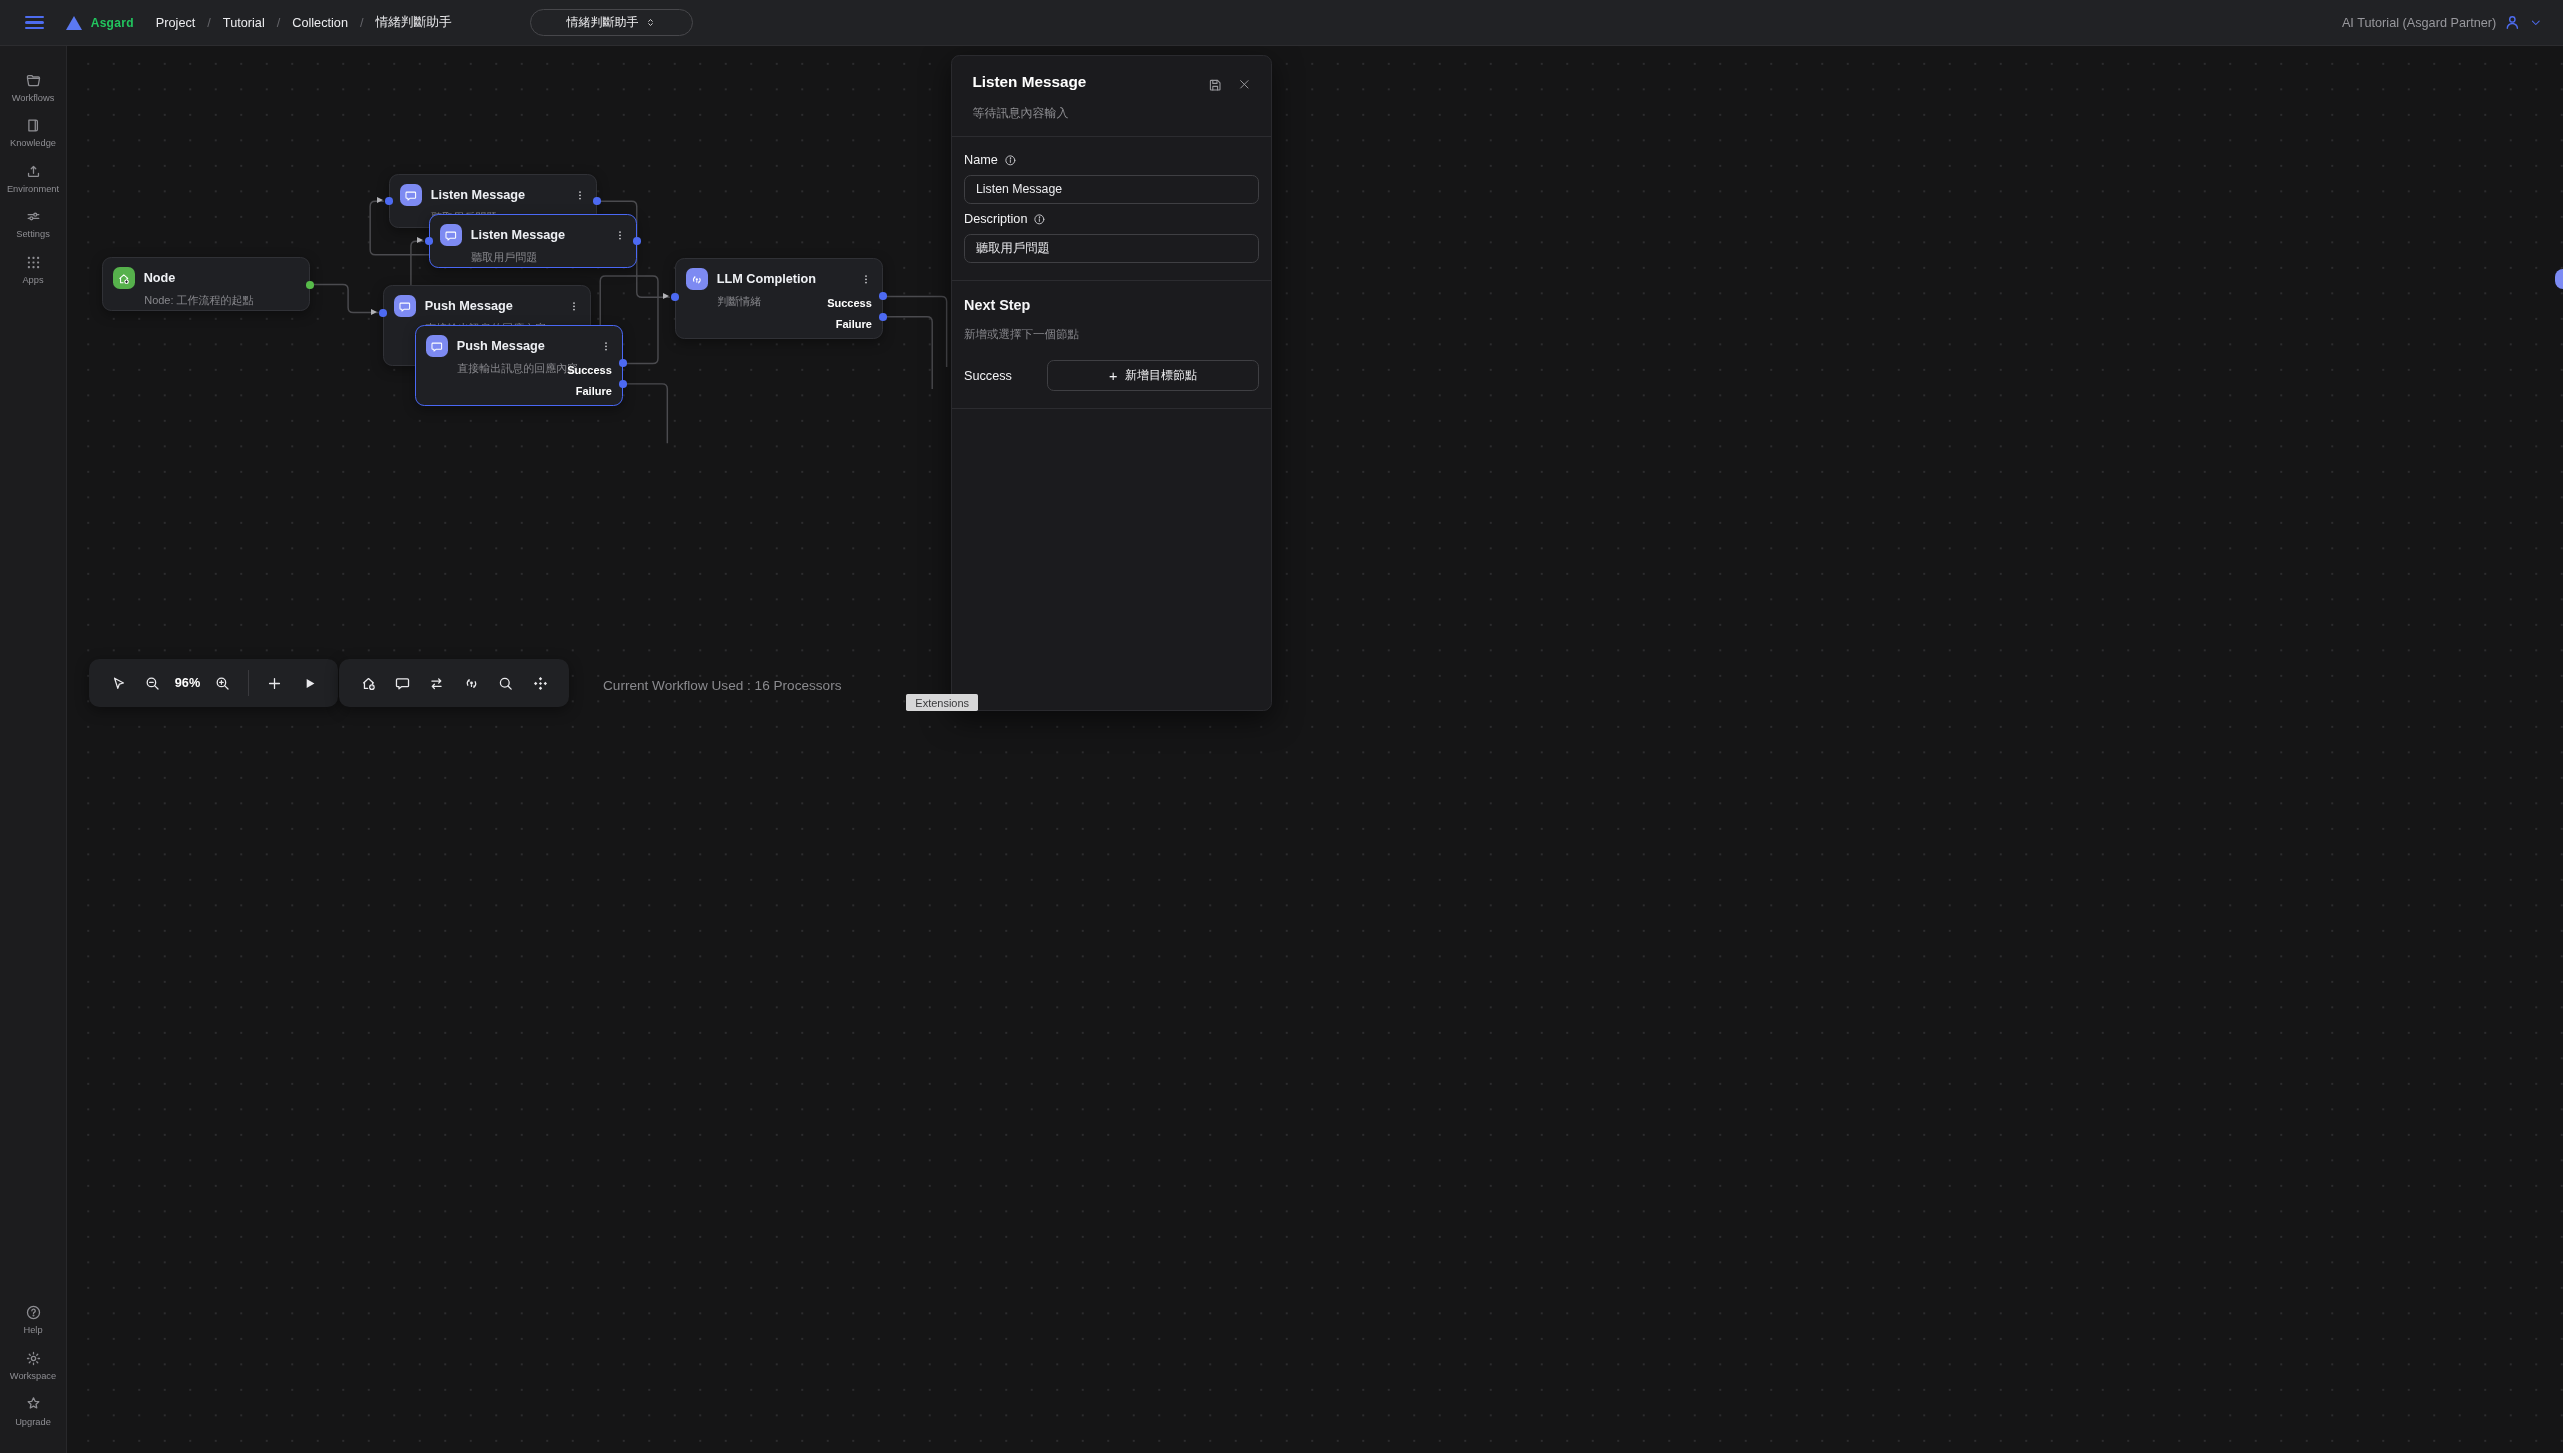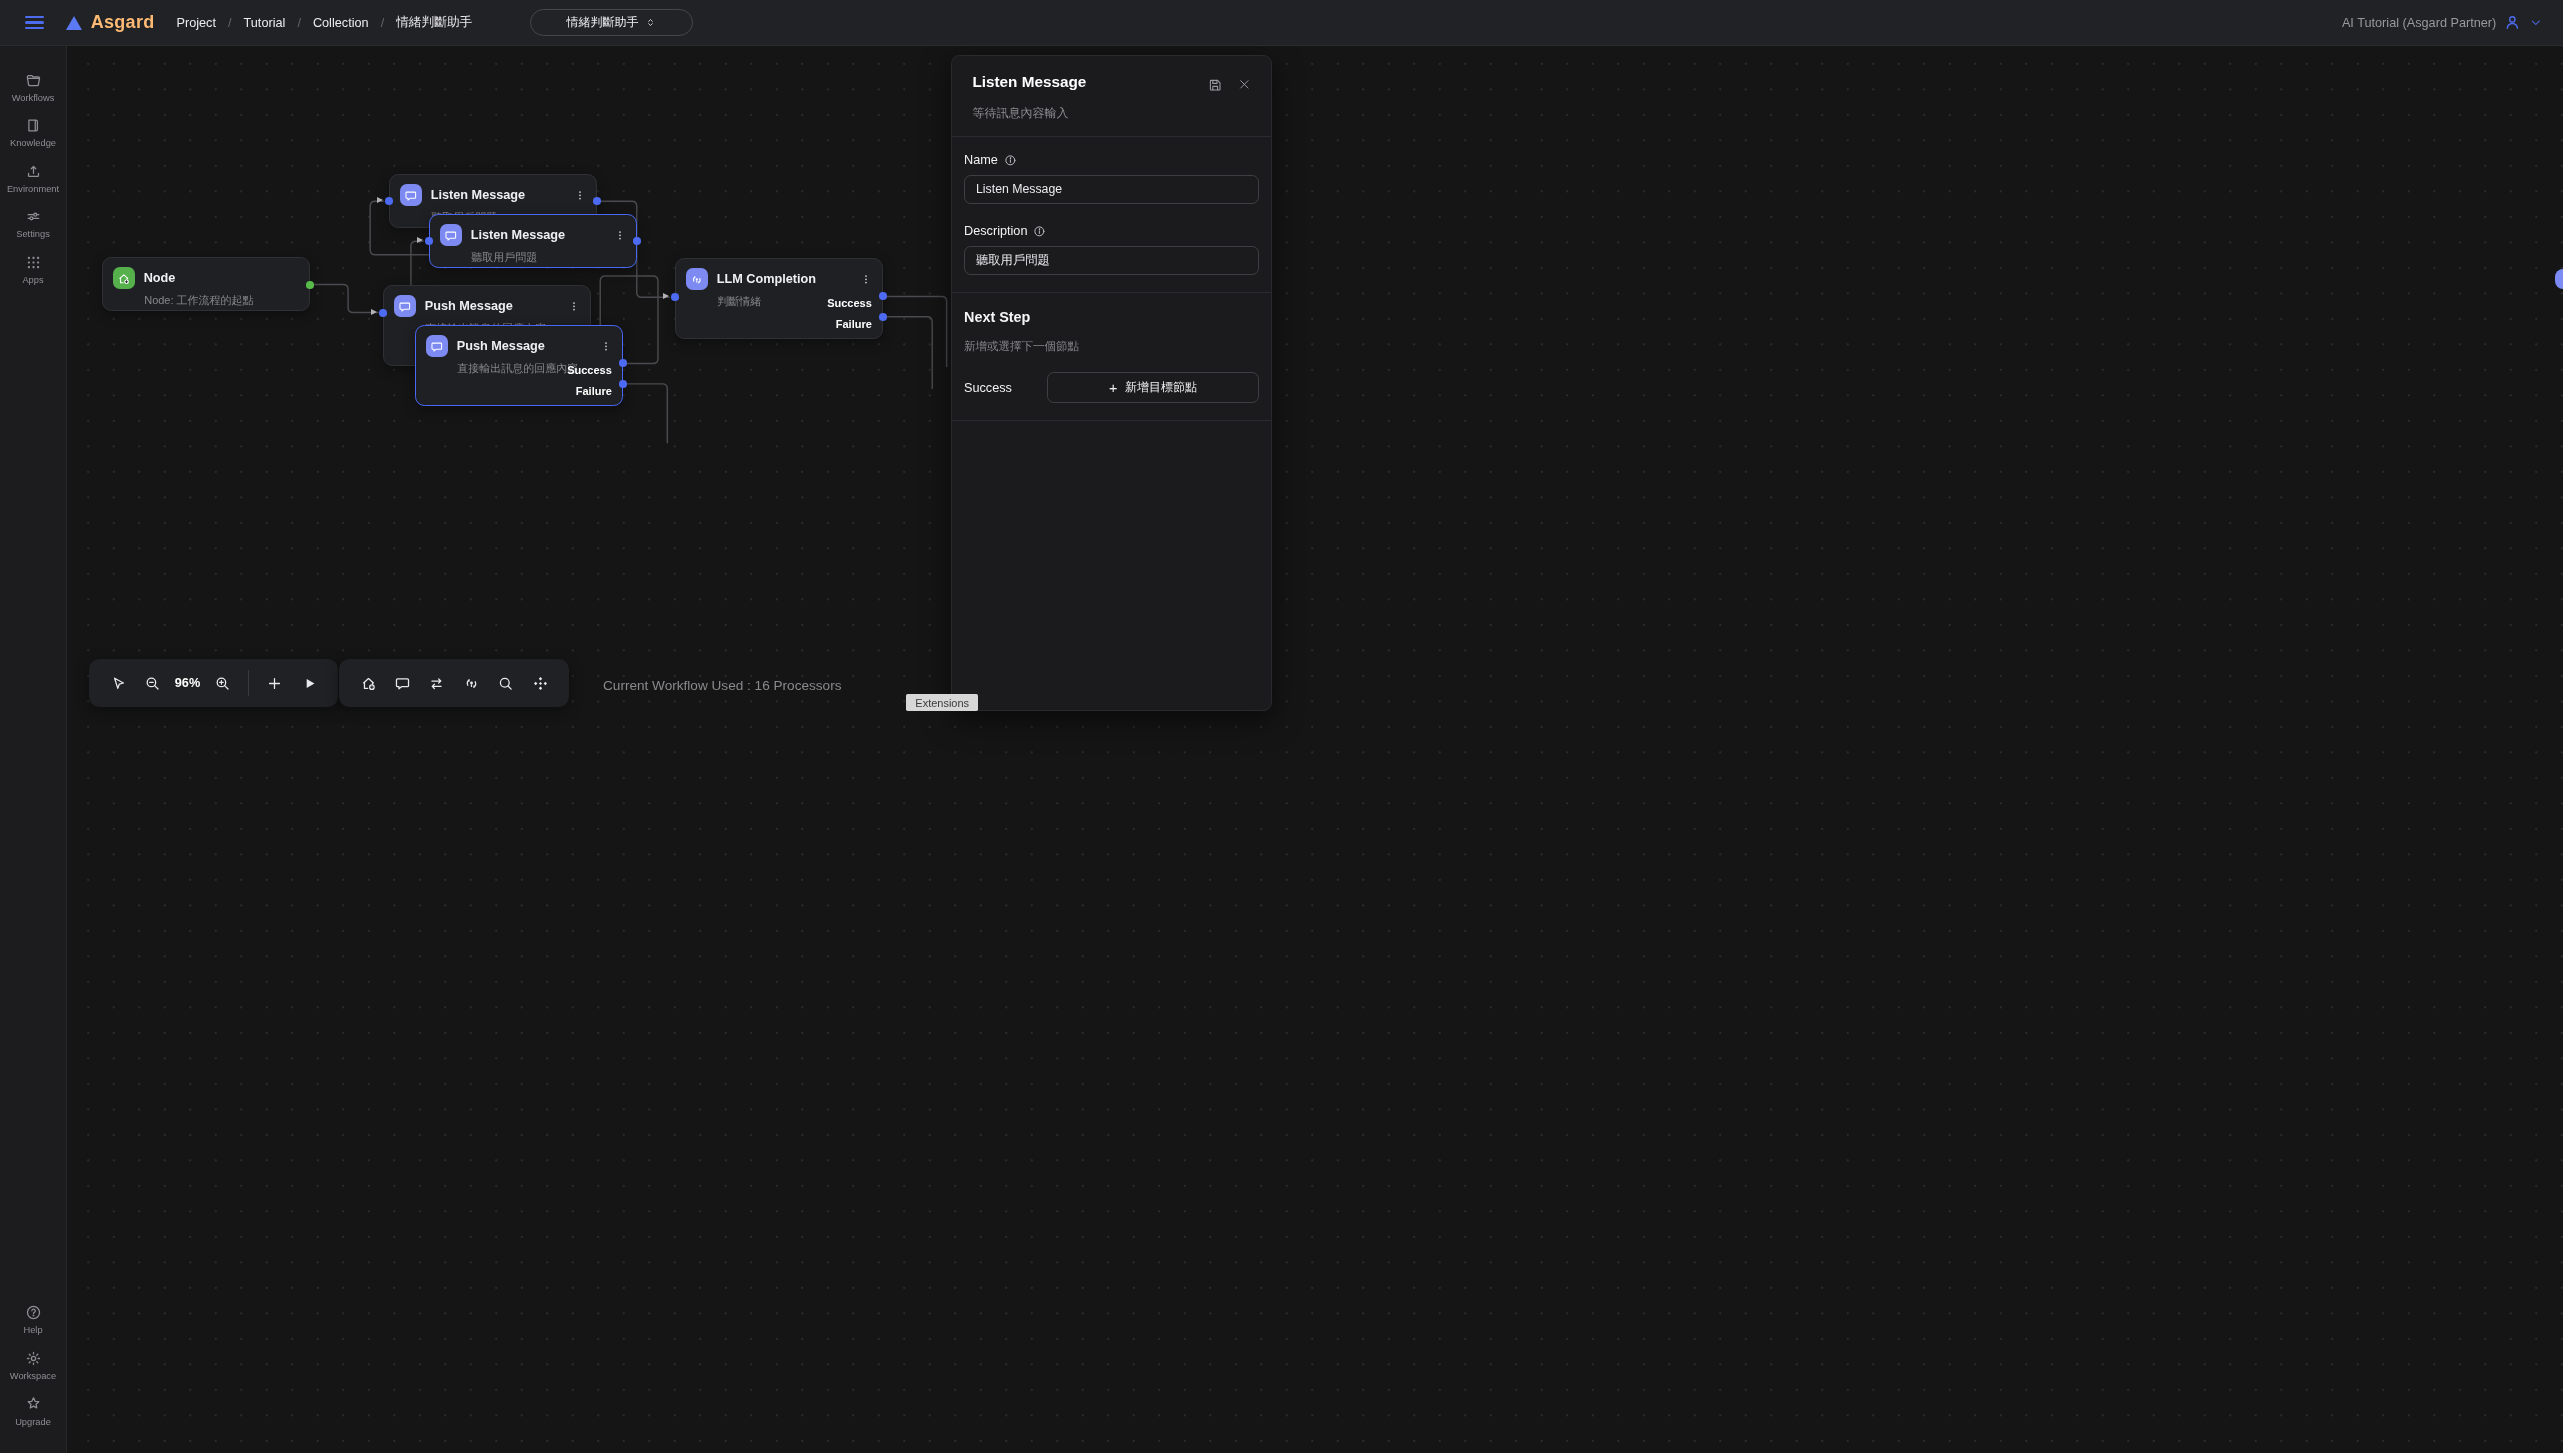--- a/index.html
+++ b/index.html
@@ -7,21 +7,21 @@
     font-family:"Liberation Sans", sans-serif; color:#ececef; }
   svg { display:block; }
 
   
   .header { position:absolute; left:0; top:0; right:0; height:46px; background:#212225;
     border-bottom:0.8px solid #2c2c2f; display:flex; align-items:center; padding:0 20.4px; z-index:20; }
   .hamburger { width:18.7px; height:13.6px; display:flex; flex-direction:column; justify-content:space-between; cursor:pointer; margin-left:5.1px; }
   .hamburger i { display:block; height:2.2px; border-radius:1.7px; background:#4d6cf0; }
   .logo-tri { width:0; height:0; border-left:8.5px solid transparent; border-right:8.5px solid transparent;
     border-bottom:14.4px solid #5b79f2; margin-left:22px; }
-  .brand { font-size:18px; font-weight:700; letter-spacing:0.3px; color:#fdba74; margin-left:8.5px; }
+  .brand { font-size:12px; font-weight:700; letter-spacing:0.3px; color:#22c55e; margin-left:8.5px; }
   .crumbs { display:flex; align-items:center; gap:12px; margin-left:22px; font-size:12.7px; color:#ececef; }
   .crumbs .sep { color:#65656a; }
   .crumb { cursor:pointer; }
   .hdr-select { position:absolute; left:530px; top:9.3px; width:163px; height:27px; border:0.8px solid #47474b;
     border-radius:13.6px; display:flex; align-items:center; justify-content:center; gap:6.8px; font-size:12px;
     color:#f0f0f2; background:#222326; cursor:pointer; }
   .hdr-right { margin-left:auto; display:flex; align-items:center; gap:7px; }
   .account-name { color:#98989d; font-size:12.7px; }
   .icon-blue { color:#4d6cf0; }
 
@@ -74,21 +74,21 @@
   .panel-subtitle { font-size:12px; color:#8e8e92; margin-top:14px; }
   .panel-actions { display:flex; gap:15.3px; color:#9a9a9e; margin-top:5.1px; }
   .panel-actions > span { cursor:pointer; }
   .hr { height:0.8px; background:#2c2c30; }
   .panel-section { padding:17px 12px; }
   .field-label { display:flex; align-items:center; gap:6px; font-size:12.7px; color:#f2f2f4; }
   .info-ic { color:#c9c9cd; }
   .field-input { margin-top:7.6px; width:100%; height:29px; background:transparent; border:0.8px solid #3f3f43;
     border-radius:6.8px; color:#ececef; font-size:12.3px; padding:0 11px;
     font-family:"Liberation Sans", sans-serif; }
-  .desc-gap { margin-top:20px; }
+  .desc-gap { margin-top:8px; }
   .section-title { font-size:14.4px; font-weight:600; color:#f5f5f7; }
   .section-sub { font-size:11.5px; color:#86868b; margin-top:14px; }
   .success-row { display:flex; align-items:center; margin-top:18px; }
   .success-lbl { font-size:12.7px; color:#f2f2f4; width:83px; }
   .add-target-btn { flex:1; height:31px; border:0.8px solid #3f3f43; border-radius:6.8px; background:transparent;
     color:#f2f2f4; font-size:12px; display:flex; align-items:center; justify-content:center; gap:7.6px;
     cursor:pointer; font-family:"Liberation Sans", sans-serif; }
   .plus-glyph { font-size:14.4px; font-weight:400; }
   .panel-fill { flex:1; }
 

